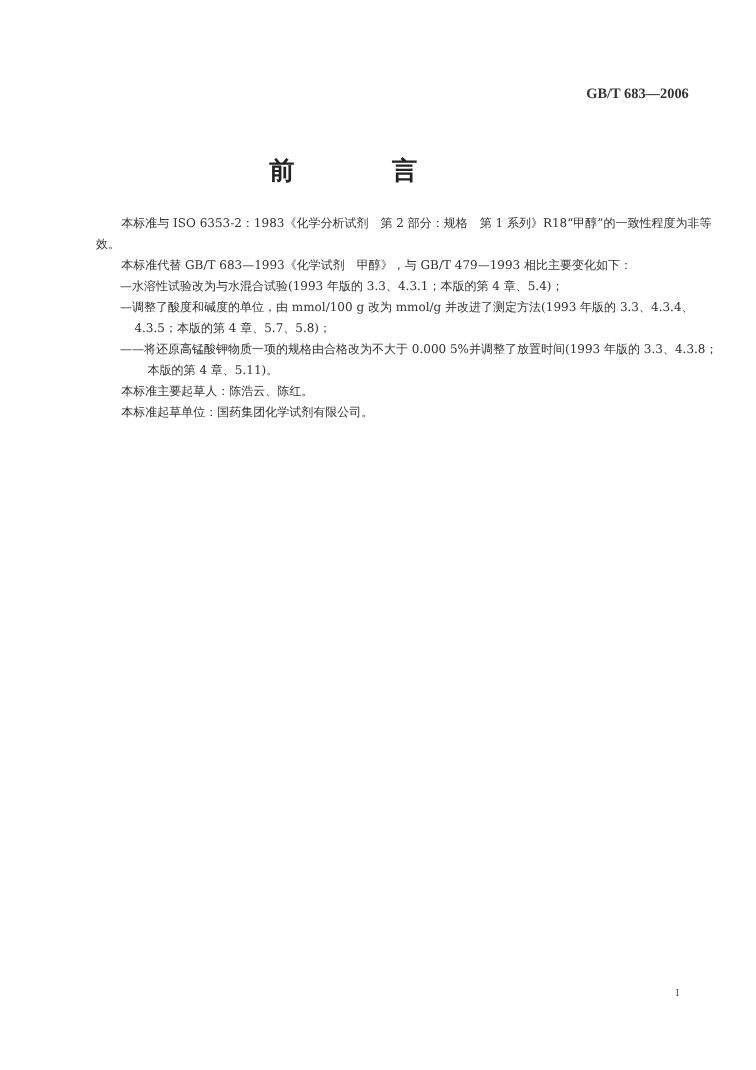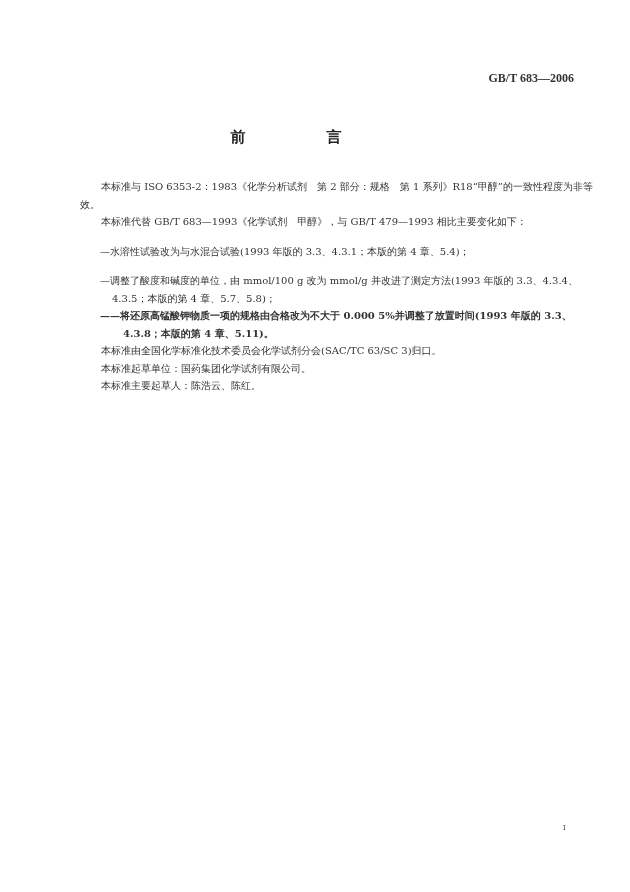--- a/index.html
+++ b/index.html
@@ -1,39 +1,38 @@
 <!DOCTYPE html>
 <html><head>
 <meta charset="utf-8">
 <style>
   html, body { margin: 0; padding: 0; background: #ffffff; }
   body { width: 630px; height: 892px; position: relative; overflow: hidden;
          font-family: "DejaVu Serif", "Liberation Serif", serif; color: #222; }
   .header-code { position: absolute; top: 71px; right: 56px; font-family: "Liberation Serif", serif;
                  font-weight: bold; font-size: 12px; color: #333; }
   .title { position: absolute; top: 128px; left: 0; width: 572px; text-align: center;
-           font-size: 15px; font-weight: bold; letter-spacing: 38px; padding-left: 38px; box-sizing: border-box; color: #222; }
+           font-size: 21px; font-weight: bold; letter-spacing: 38px; padding-left: 38px; box-sizing: border-box; color: #222; font-family: Liberation Serif, serif; }
   .content { position: absolute; top: 178px; left: 80px; width: 520px; font-size: 10px; line-height: 17.5px; color: #333; }
   .para { margin: 0; }
   .indent1 { text-indent: 21px; }
-  .item { padding-left: 32px; text-indent: -12px; margin-top: 12px; }
-  .item2 { padding-left: 43px; text-indent: -23px; font-weight: bold; }
+  .item { padding-left: 32px; text-indent: -12px; }
+  .item2 { padding-left: 43px; text-indent: -23px; }
   .page-num { position: absolute; top: 823px; right: 64px; font-size: 8px; color: #555; }
 </style>
 </head>
 <body>
 
 <div class="header-code">GB/T 683—2006</div>
 
 <div class="title">前 言</div>
 
 <div class="content">
   <p class="para indent1">本标准与 ISO 6353-2：1983《化学分析试剂　第 2 部分：规格　第 1 系列》R18“甲醇”的一致性程度为非等效。</p>
   <p class="para indent1">本标准代替 GB/T 683—1993《化学试剂　甲醇》，与 GB/T 479—1993 相比主要变化如下：</p>
   <p class="para item">—水溶性试验改为与水混合试验(1993 年版的 3.3、4.3.1；本版的第 4 章、5.4)；</p>
   <p class="para item">—调整了酸度和碱度的单位，由 mmol/100 g 改为 mmol/g 并改进了测定方法(1993 年版的 3.3、4.3.4、4.3.5；本版的第 4 章、5.7、5.8)；</p>
   <p class="para item2">——将还原高锰酸钾物质一项的规格由合格改为不大于 0.000 5%并调整了放置时间(1993 年版的 3.3、4.3.8；本版的第 4 章、5.11)。</p>
-  <p class="para indent1">本标准由全国化学标准化技术委员会化学试剂分会(SAC/TC 63/SC 3)归口。</p>
+  <p class="para indent1">本标准主要起草人：陈浩云、陈红。</p>
   <p class="para indent1">本标准起草单位：国药集团化学试剂有限公司。</p>
-  <p class="para indent1">本标准主要起草人：陈浩云、陈红。</p>
 </div>
 
 <div class="page-num">I</div>
 
 </body></html>

